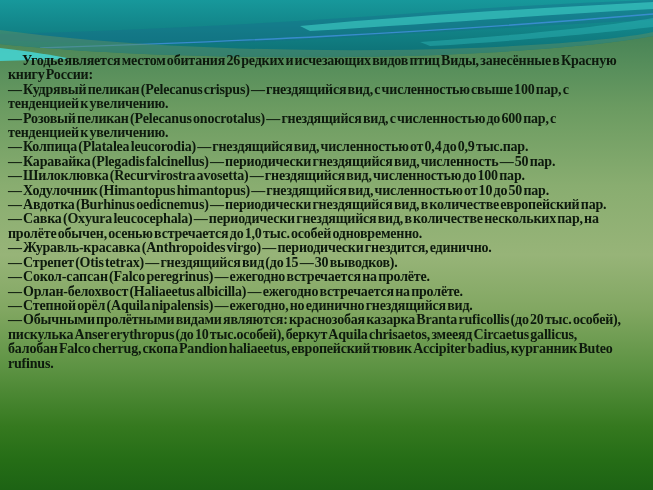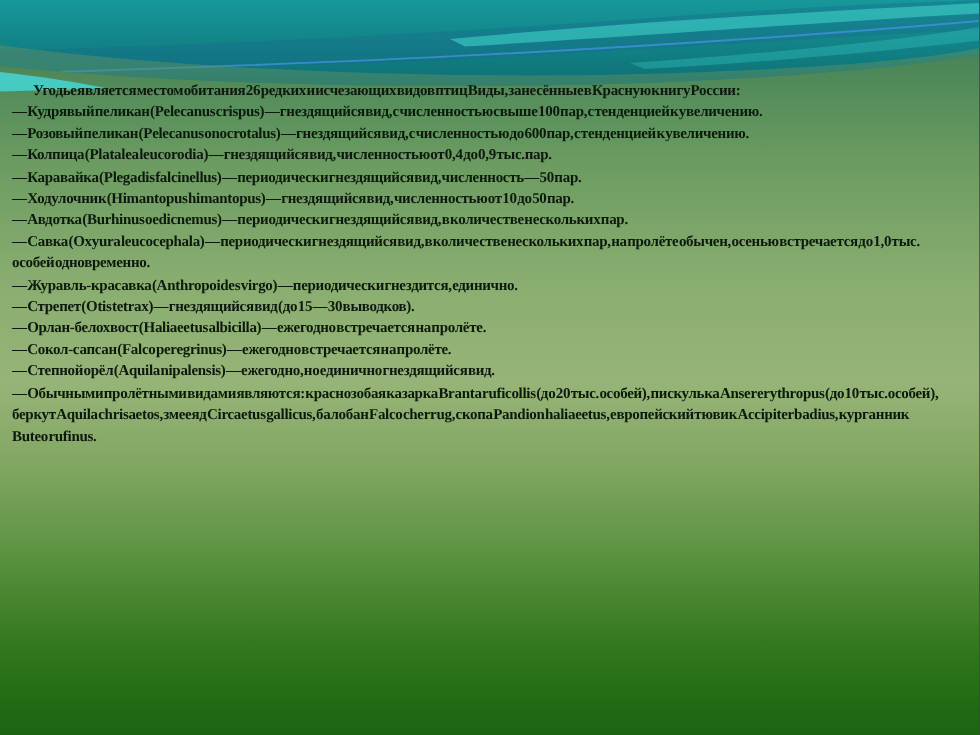--- a/index.html
+++ b/index.html
@@ -24,21 +24,21 @@
     position:absolute;top:0;left:0;
     width:653px;height:64px;
     display:block;
   }
   .content{
     position:absolute;top:0;left:0;
     width:633px;height:490px;
     box-sizing:border-box;
     padding:54px 6px 0 8px;
     color:#0d190d;
-    font-size:10px;
+    font-size:14px;
     font-weight:bold;
     line-height:14.4px;
     letter-spacing:-0.2px;
     word-spacing:-2px;
     z-index:2;
   }
   .content p{margin:0;}
   .intro{text-indent:14px;}
   .footer{margin-top:14.4px;}
 </style>
@@ -68,25 +68,26 @@
     <path d="M0,48 C28,51 52,55 72,59 L0,61 Z" fill="#44d6d6" opacity="0.85"></path>
   </svg>
 
   <div class="content">
     <p class="intro">Угодье является местом обитания 26 редких и исчезающих видов птиц Виды, занесённые в Красную книгу России:</p>
     <div>
         <p>— Кудрявый пеликан (Pelecanus crispus) — гнездящийся вид, с численностью свыше 100 пар, с тенденцией к увеличению.</p>
         <p>— Розовый пеликан (Pelecanus onocrotalus) — гнездящийся вид, с численностью до 600 пар, с тенденцией к увеличению.</p>
         <p>— Колпица (Platalea leucorodia) — гнездящийся вид, численностью от 0,4 до 0,9 тыс.пар.</p>
         <p>— Каравайка (Plegadis falcinellus) — периодически гнездящийся вид, численность — 50 пар.</p>
+        <p>— Шилоклювка (Recurvirostra avosetta) — гнездящийся вид, численностью до 100 пар.</p>
         <p>— Ходулочник (Himantopus himantopus) — гнездящийся вид, численностью от 10 до 50 пар.</p>
-        <p>— Авдотка (Burhinus oedicnemus) — периодически гнездящийся вид, в количестве нескольких пар.</p>
+        <p>— Авдотка (Burhinus oedicnemus) — периодически гнездящийся вид, в количестве европейский пар.</p>
         <p>— Савка (Oxyura leucocephala) — периодически гнездящийся вид, в количестве нескольких пар, на пролёте обычен, осенью встречается до 1,0 тыс. особей одновременно.</p>
         <p>— Журавль-красавка (Anthropoides virgo) — периодически гнездится, единично.</p>
         <p>— Стрепет (Otis tetrax) — гнездящийся вид (до 15 — 30 выводков).</p>
+        <p>— Сокол-сапсан (Falco peregrinus) — ежегодно встречается на пролёте.</p>
         <p>— Орлан-белохвост (Haliaeetus albicilla) — ежегодно встречается на пролёте.</p>
-        <p>— Сокол-сапсан (Falco peregrinus) — ежегодно встречается на пролёте.</p>
         <p>— Степной орёл (Aquila nipalensis) — ежегодно, но единично гнездящийся вид.</p>
         <p>— Обычными пролётными видами являются: краснозобая казарка Branta ruficollis (до 20 тыс. особей), пискулька Anser erythropus (до 10 тыс.особей), беркут Aquila chrisaetos, змееяд Circaetus gallicus, балобан Falco cherrug, скопа Pandion haliaeetus, европейский тювик Accipiter badius, курганник Buteo rufinus.</p>
       </div>
   </div>
 
 </div>
 
 </body></html>

